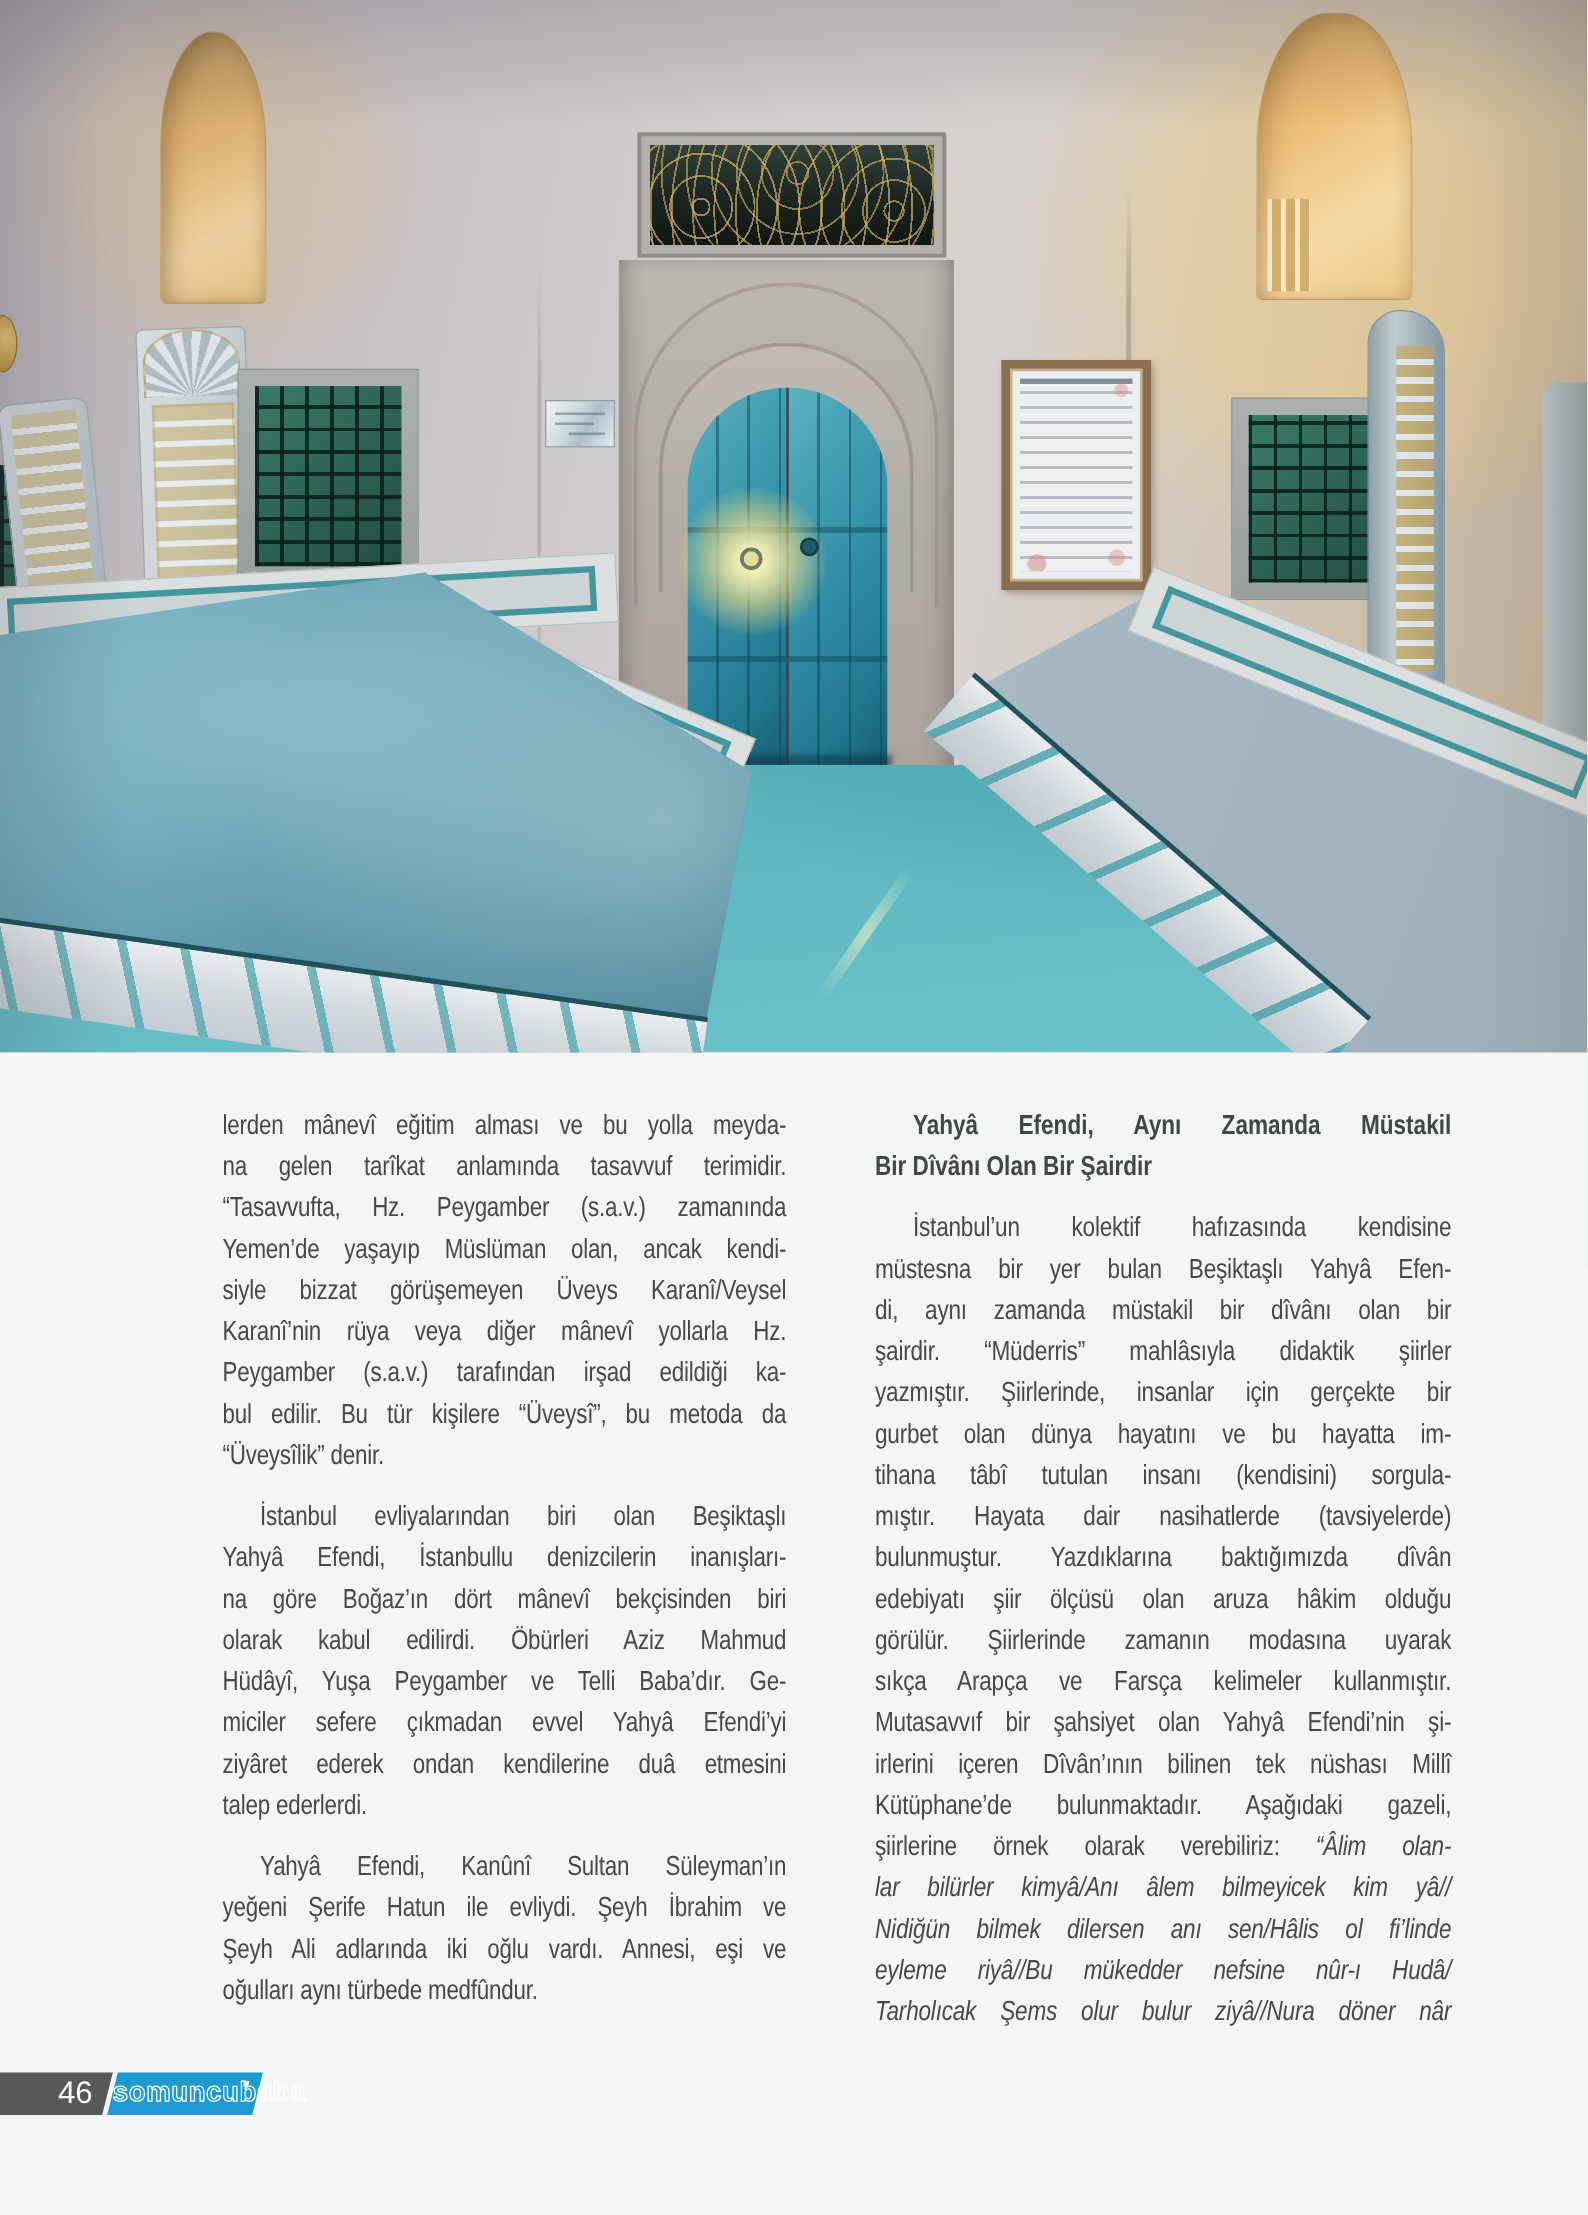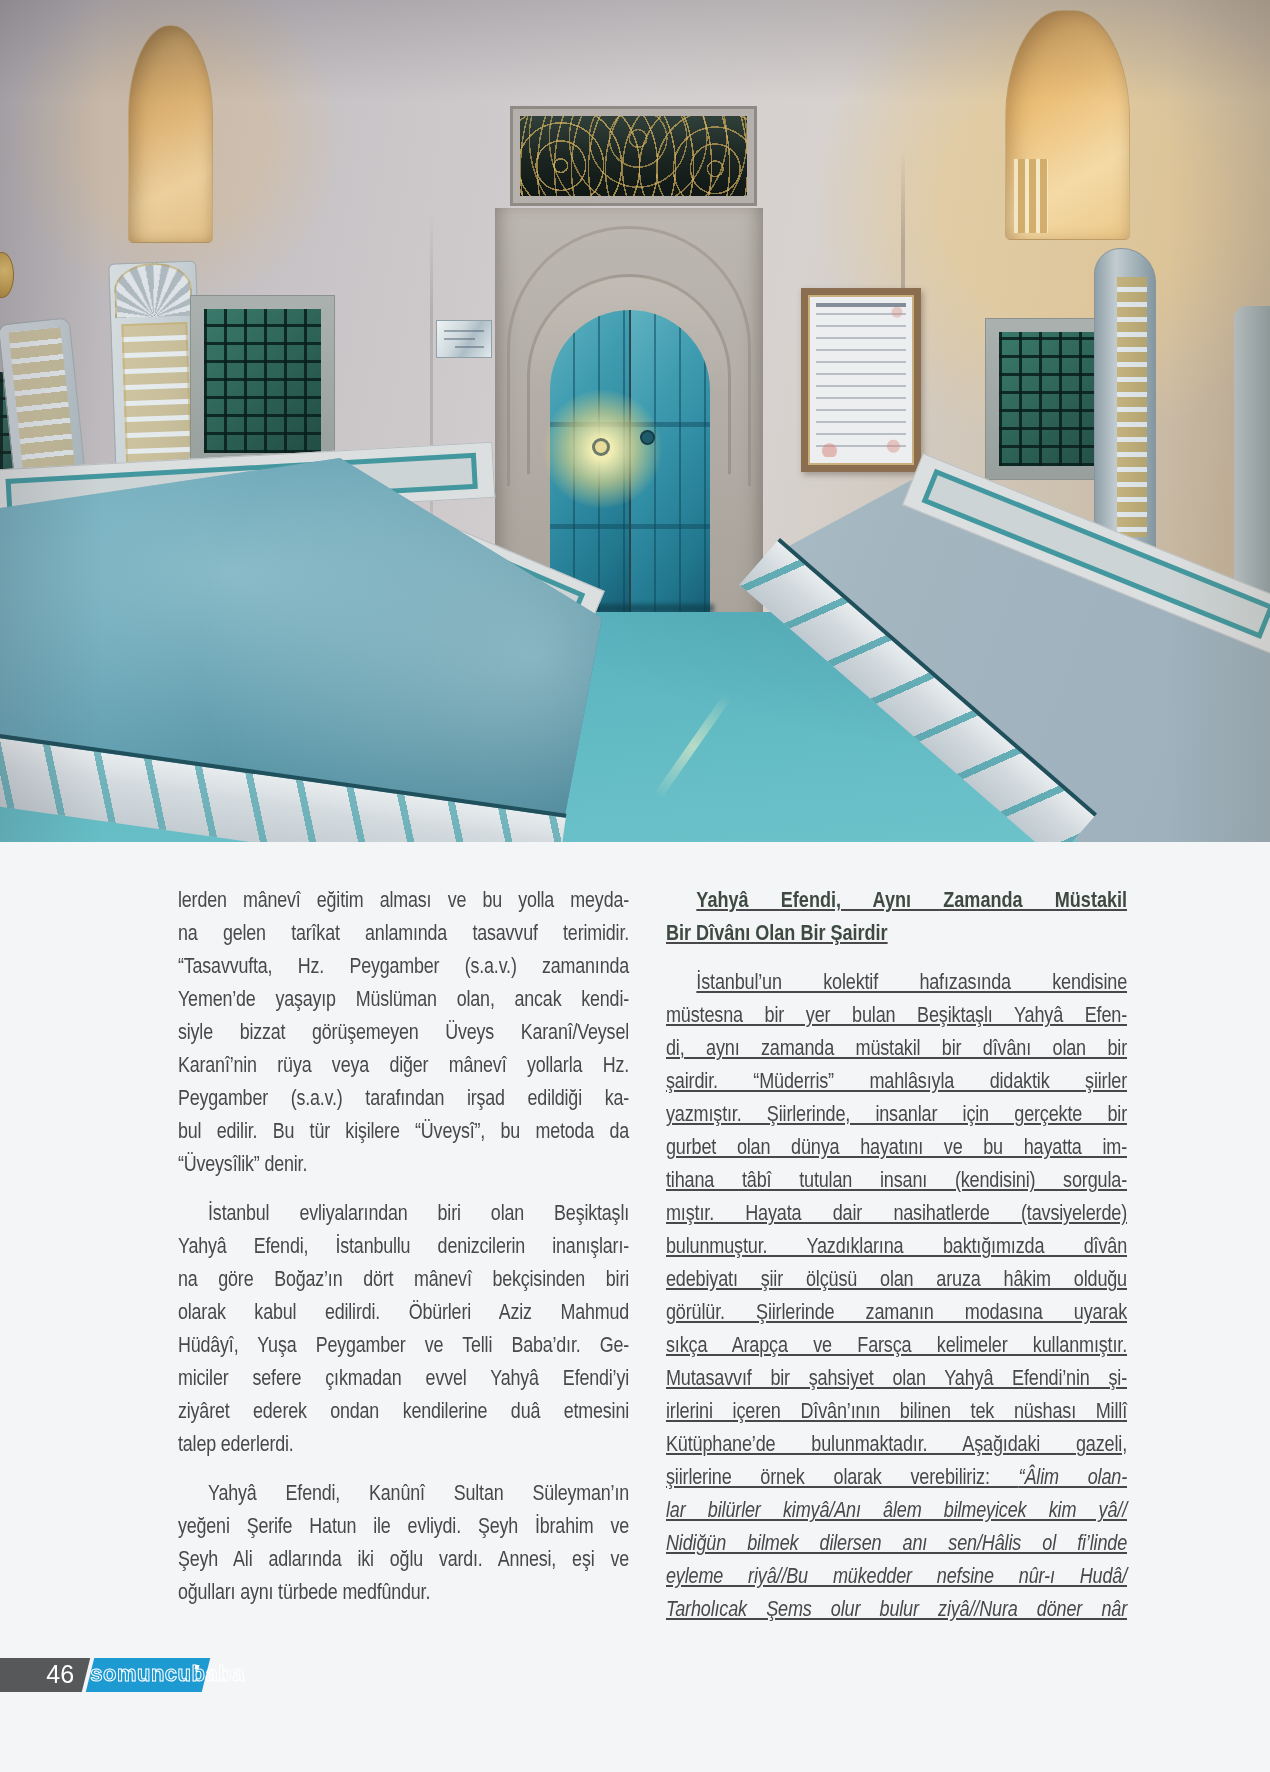--- a/index.html
+++ b/index.html
@@ -133,21 +133,21 @@
       background-image:
         repeating-linear-gradient(70deg, transparent 0 24px, rgba(80,165,175,.75) 24px 31px, transparent 31px 48px),
         linear-gradient(180deg,#e8ecee 0%,#d4dbdf 40%,#c3ccd1 100%);}
   .vignette{inset:0;pointer-events:none;
       background:linear-gradient(180deg, rgba(70,65,75,.22) 0%, rgba(70,65,75,0) 12%),
                  linear-gradient(90deg, rgba(60,55,65,.15) 0%, rgba(60,55,65,0) 8%, rgba(60,55,65,0) 92%, rgba(100,85,60,.12) 100%);}
 
   
   .column{position:absolute;top:883px;color:var(--body-color,#48484a);font-size:22px;letter-spacing:-.2px;}
   .col-left{left:178px;width:460px;}
-  .col-right{left:666px;width:470px;text-decoration:underline;}
+  .col-right{left:700px;width:470px;}
   .block{margin:0;}
   .block + .block{margin-top:16px;}
   .heading{margin-bottom:4px;}
   .line{height:33px;line-height:33px;text-align:justify;text-align-last:justify;
         white-space:nowrap;transform-origin:0 50%;}
   .col-left  .line{width:555px;transform:scaleX(.8126);}
   .col-right .line{width:562px;transform:scaleX(.8203);}
   .line.lastline{text-align-last:left;}
   .line.indent{text-indent:37px;}
   .line .it{font-style:italic;}

